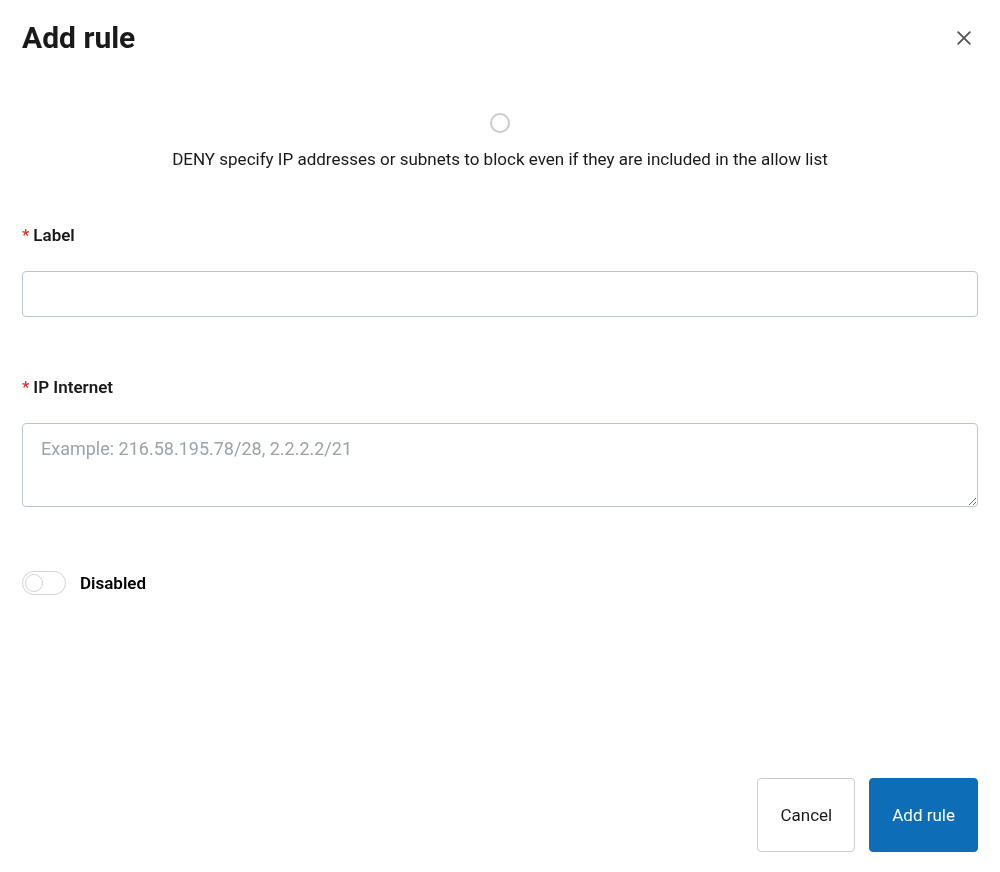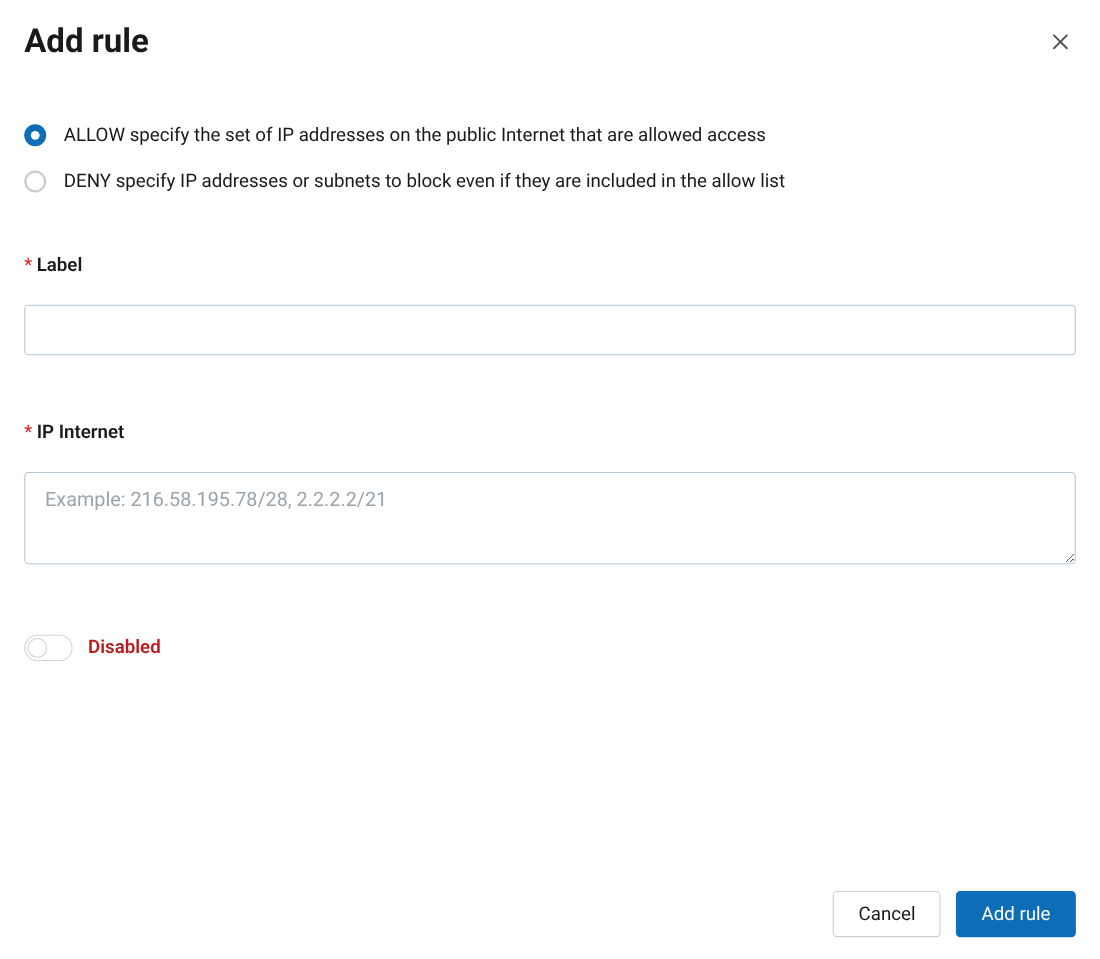--- a/index.html
+++ b/index.html
@@ -47,20 +47,21 @@
     }
     .radio-row {
       display: flex;
       align-items: center;
       gap: 16px;
       margin-bottom: 22px;
       cursor: pointer;
     }
     .radio-row:last-child {
       margin-bottom: 4px;
+      flex-direction: column;
     }
     .radio-outer {
       width: 20px;
       height: 20px;
       border-radius: 50%;
       flex-shrink: 0;
       display: flex;
       align-items: center;
       justify-content: center;
     }
@@ -144,32 +145,32 @@
       top: 2px;
       width: 18px;
       height: 18px;
       border-radius: 50%;
       background: #fff;
       border: 1px solid #d0d5da;
     }
     .status-text {
       font-size: 17px;
       font-weight: 600;
-      color: #b91c1c;
+      color: #000000;
     }
     .dialog-footer {
       position: absolute;
       bottom: 20px;
       right: 22px;
       display: flex;
       gap: 14px;
     }
     .btn {
       font-size: 17px;
-      padding: 10px 22px;
+      padding: 26px 22px;
       border-radius: 4px;
       cursor: pointer;
       font-family: inherit;
       border: 1px solid transparent;
     }
     .btn-secondary {
       background: #fff;
       border: 1px solid #c9ced3;
       color: #1a1a1a;
     }
@@ -186,26 +187,20 @@
   <h1 class="dialog-title">Add rule</h1>
   <button class="close-btn">
     <svg viewBox="0 0 24 24" fill="none">
       <path d="M5 5 L19 19 M19 5 L5 19" stroke-linecap="round"></path>
     </svg>
   </button>
 </div>
 
 <div class="radio-group">
   <label class="radio-row">
-    <span class="radio-outer selected">
-      <span class="radio-inner"></span>
-    </span>
-    <span class="radio-label">ALLOW specify the set of IP addresses on the public Internet that are allowed access</span>
-  </label>
-  <label class="radio-row">
     <span class="radio-outer unselected"></span>
     <span class="radio-label">DENY specify IP addresses or subnets to block even if they are included in the allow list</span>
   </label>
 </div>
 
 <div class="field-group">
   <label class="field-label">
     <span class="required-star">*</span><span>Label</span>
   </label>
   <input type="text" class="text-input" value="" style="">

